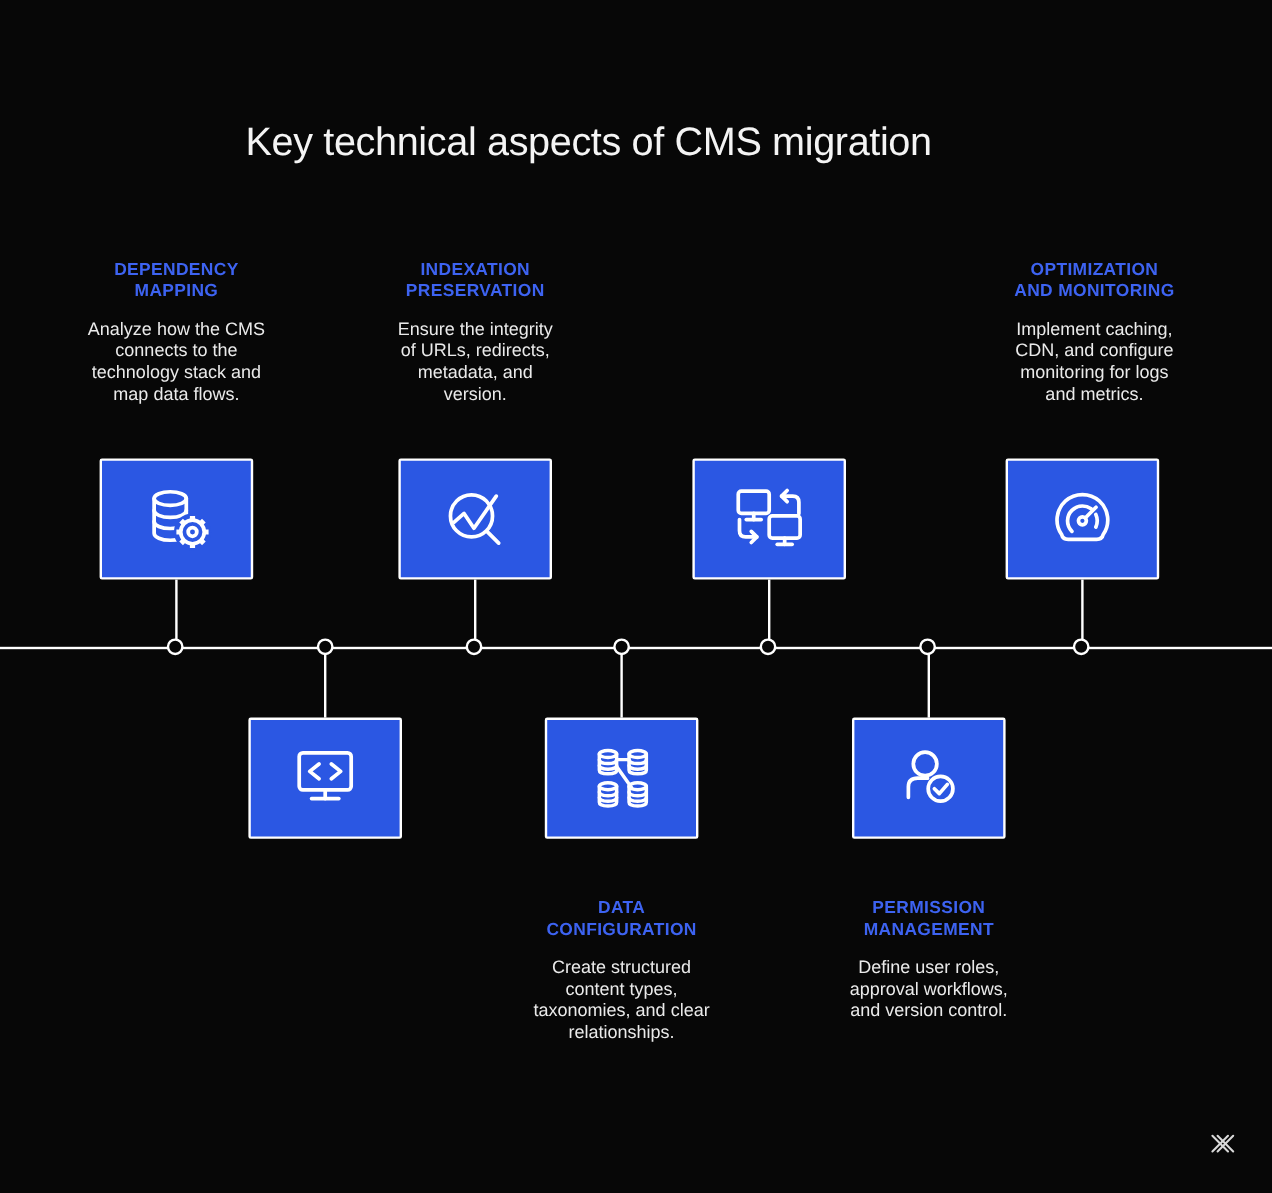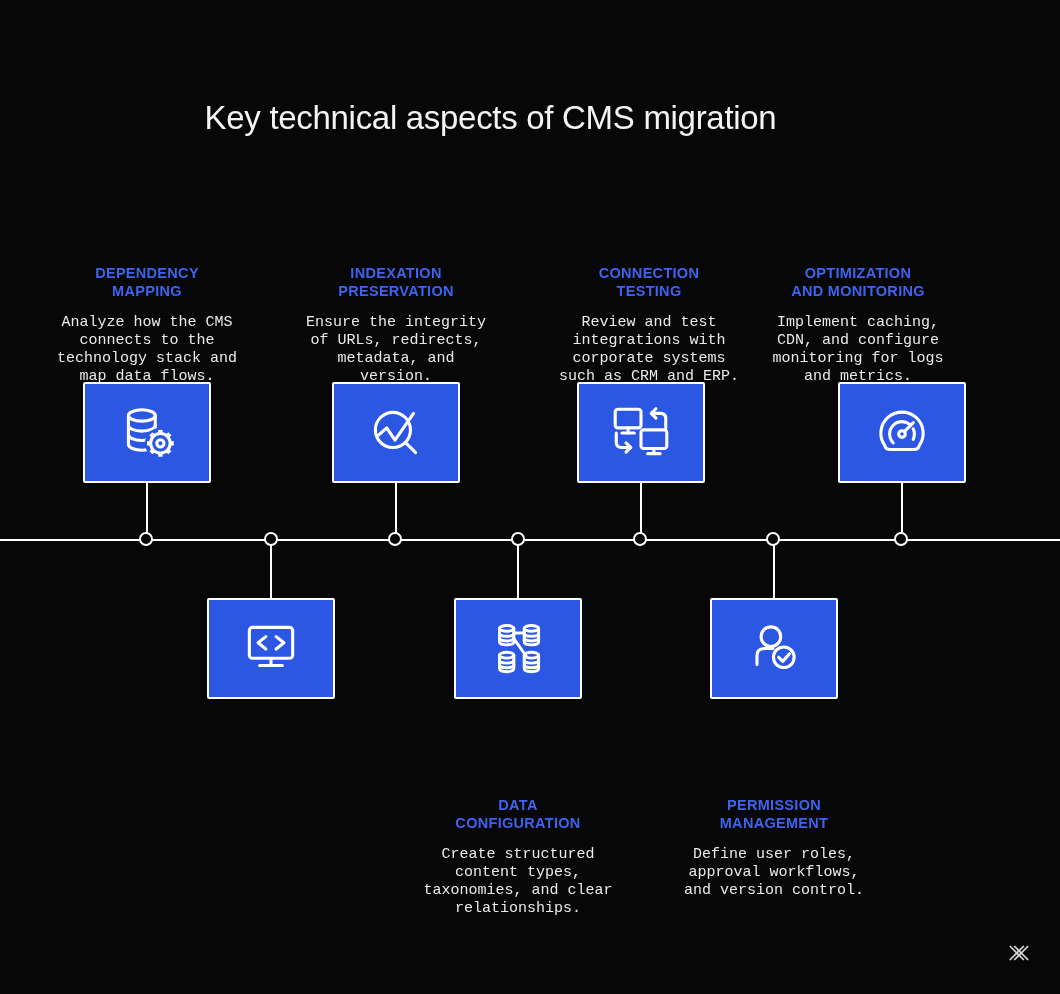--- a/index.html
+++ b/index.html
@@ -2,25 +2,25 @@
 <html><head>
 <meta charset="utf-8">
 <style>
   html,body{margin:0;padding:0;}
   body{background:#070707;font-family:"Liberation Sans","DejaVu Sans",sans-serif;}
   .canvas{position:relative;width:1060px;height:994px;background:#070707;overflow:hidden;}
 
   .title{position:absolute;left:0;top:85px;width:981px;text-align:center;
          color:#f4f4f4;font-size:33px;font-weight:400;letter-spacing:-0.3px;margin-top:14px;}
 
-  .txt{position:absolute;text-align:center;width:220px;margin-top:48px;}
+  .txt{position:absolute;text-align:center;width:220px;}
   .txt h3{margin:0 0 14px 0;color:#3d63f1;font-size:14.5px;font-weight:700;
           letter-spacing:0.3px;line-height:18px;white-space:pre-line;}
   .txt p{margin:0;color:#eaeaea;font-size:15px;font-weight:400;line-height:18px;
-         white-space:pre-line;font-family:Liberation Mono, monospace;}
+         white-space:pre-line;}
 
   .box{position:absolute;width:128px;height:101px;box-sizing:border-box;
        background:#2b57e3;border:2px solid #ffffff;border-radius:2px;
        display:flex;align-items:center;justify-content:center;}
   .box svg{display:block;}
 
   .timeline{position:absolute;left:0;top:539px;width:1060px;height:2px;background:#ffffff;}
   .vline{position:absolute;width:2px;background:#ffffff;}
   .dot{position:absolute;width:10px;height:10px;border:2.5px solid #ffffff;
        border-radius:50%;background:#070707;z-index:3;}
@@ -43,29 +43,21 @@
 map data flows.</p>
   </div>
   <div class="txt" style="left:286px;top:216px">
     <h3>INDEXATION
 PRESERVATION</h3>
     <p>Ensure the integrity
 of URLs, redirects,
 metadata, and
 version.</p>
   </div>
-  <div class="txt" style="left:539px;top:216px">
-    <h3>CONNECTION
-TESTING</h3>
-    <p>Review and test
-integrations with
-corporate systems
-such as CRM and ERP.</p>
-  </div>
-  <div class="txt" style="left:748px;top:216px">
+  <div class="txt" style="left:802px;top:216px">
     <h3>OPTIMIZATION
 AND MONITORING</h3>
     <p>Implement caching,
 CDN, and configure
 monitoring for logs
 and metrics.</p>
   </div>
 
   <div class="box" style="left:83px;top:382px">
     <svg width="66" height="66" viewBox="0 0 64 64" fill="none" stroke="#ffffff" stroke-width="3" stroke-linecap="round" stroke-linejoin="round">

